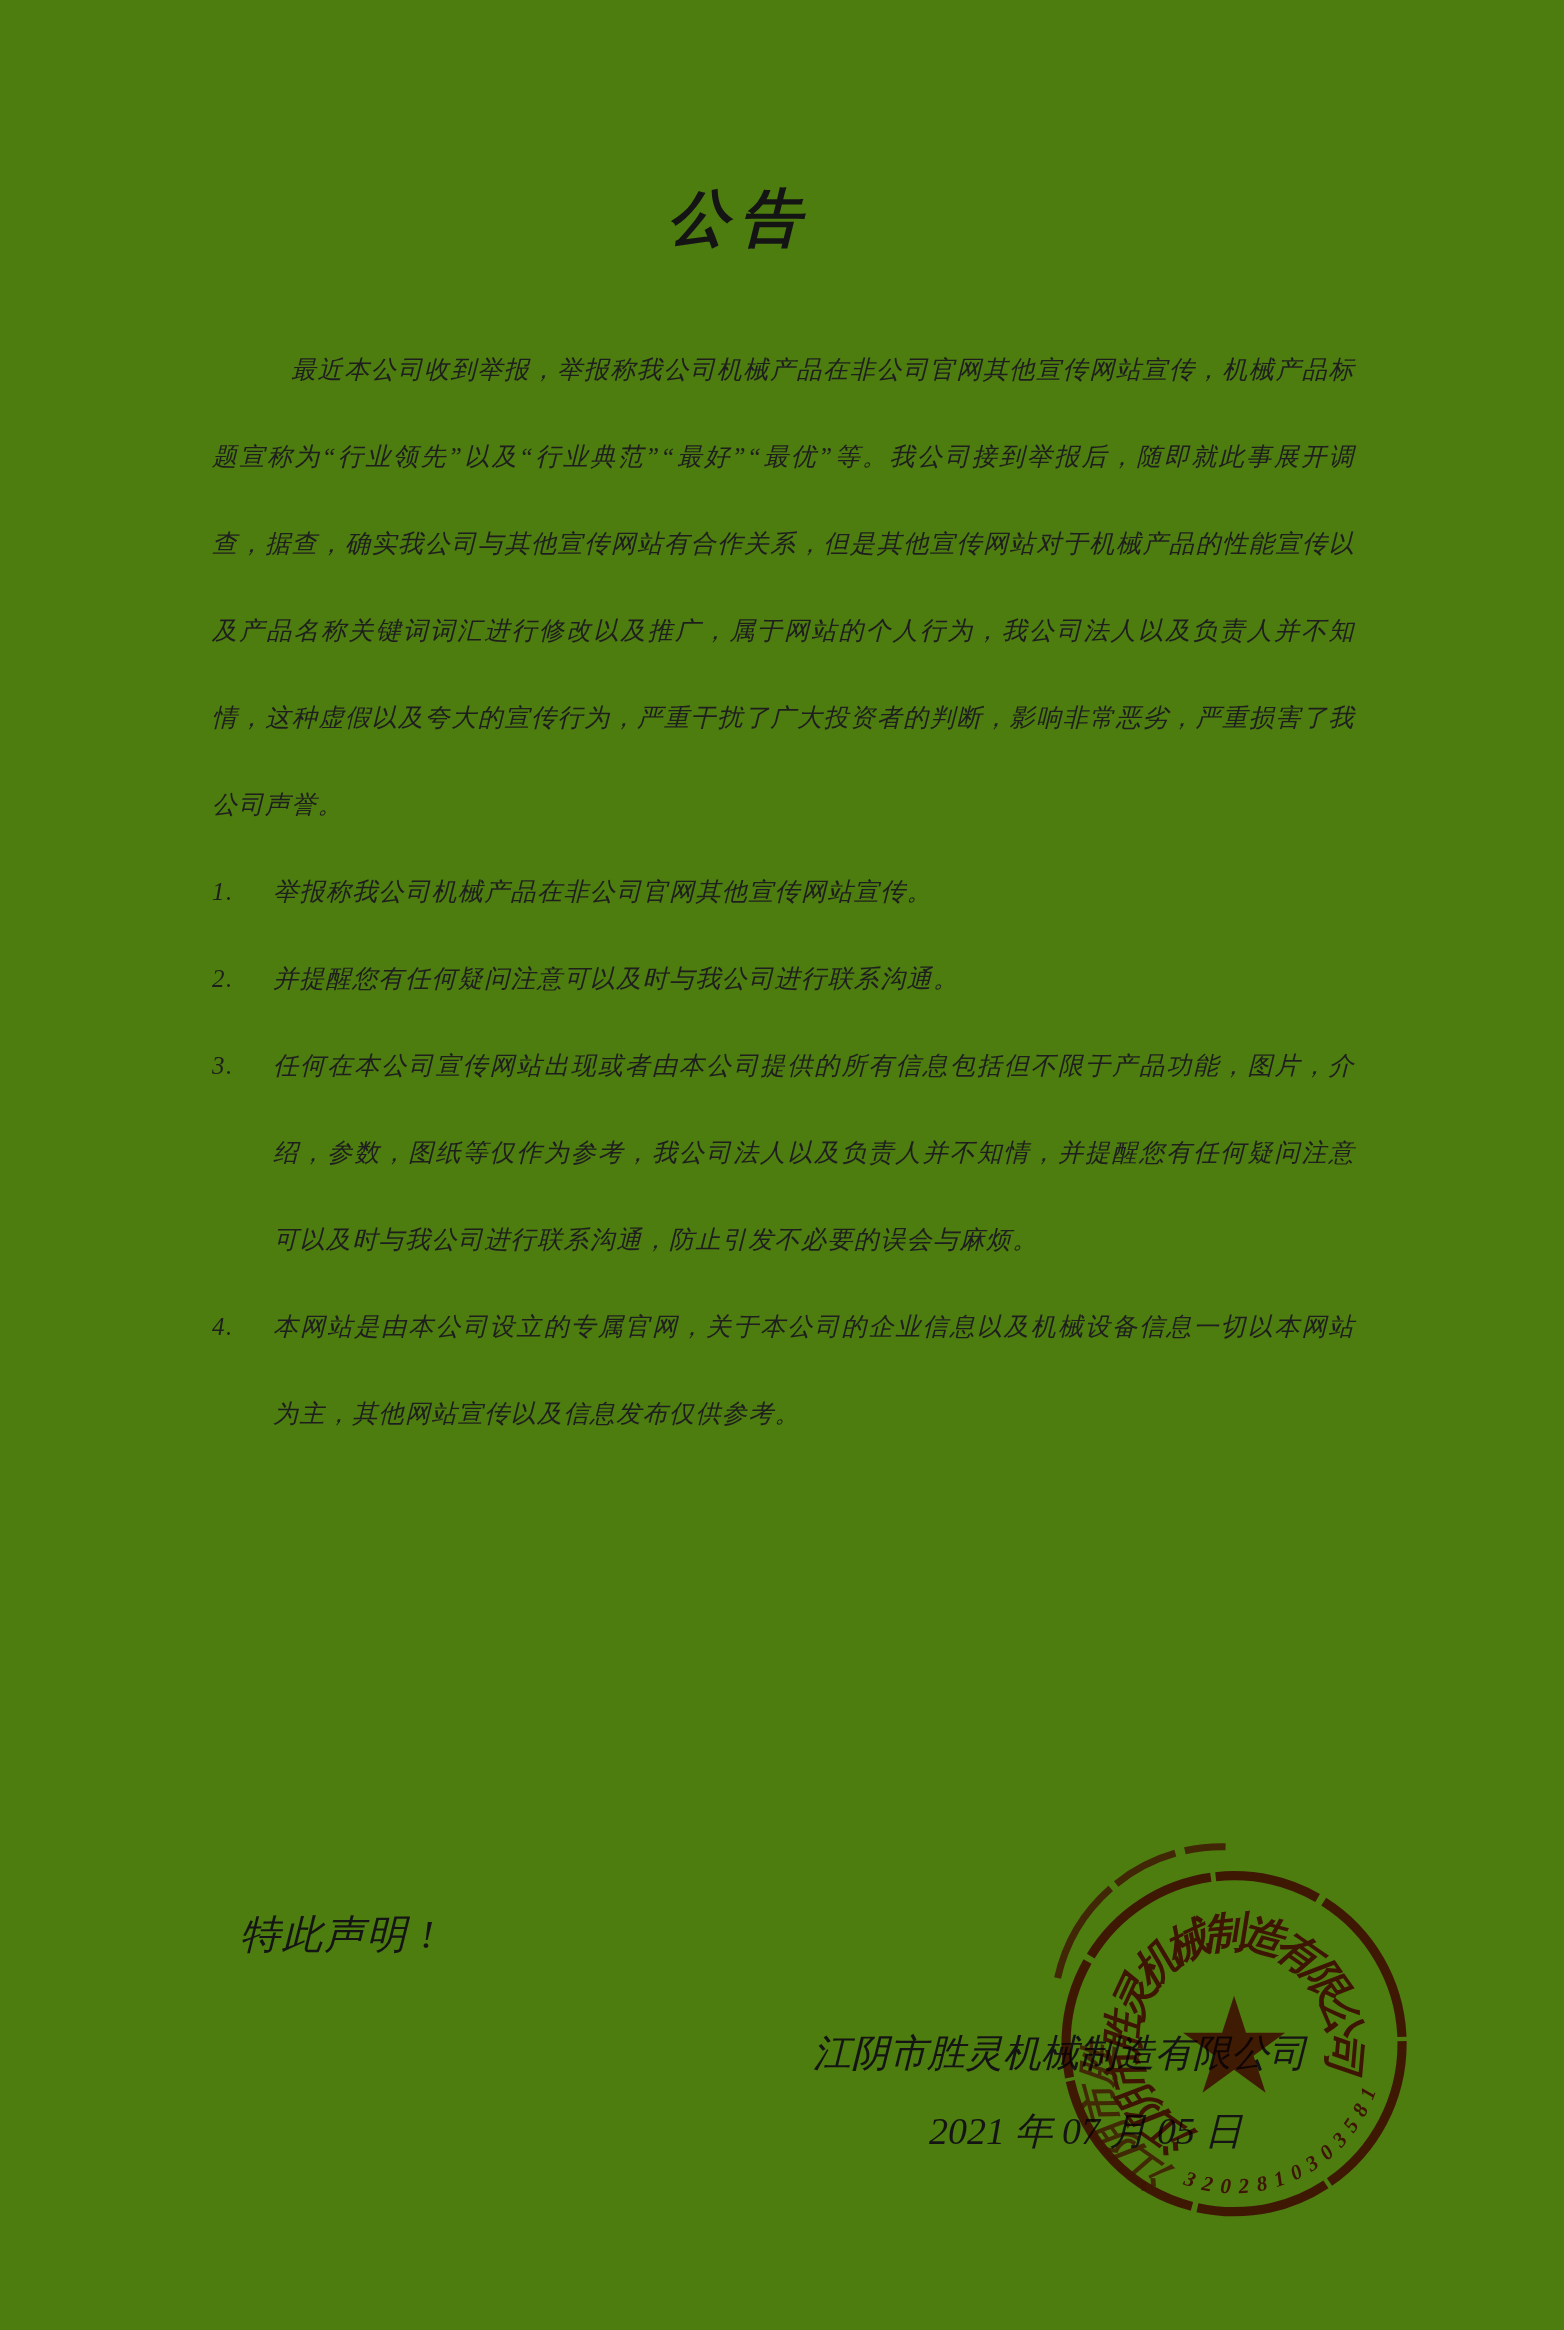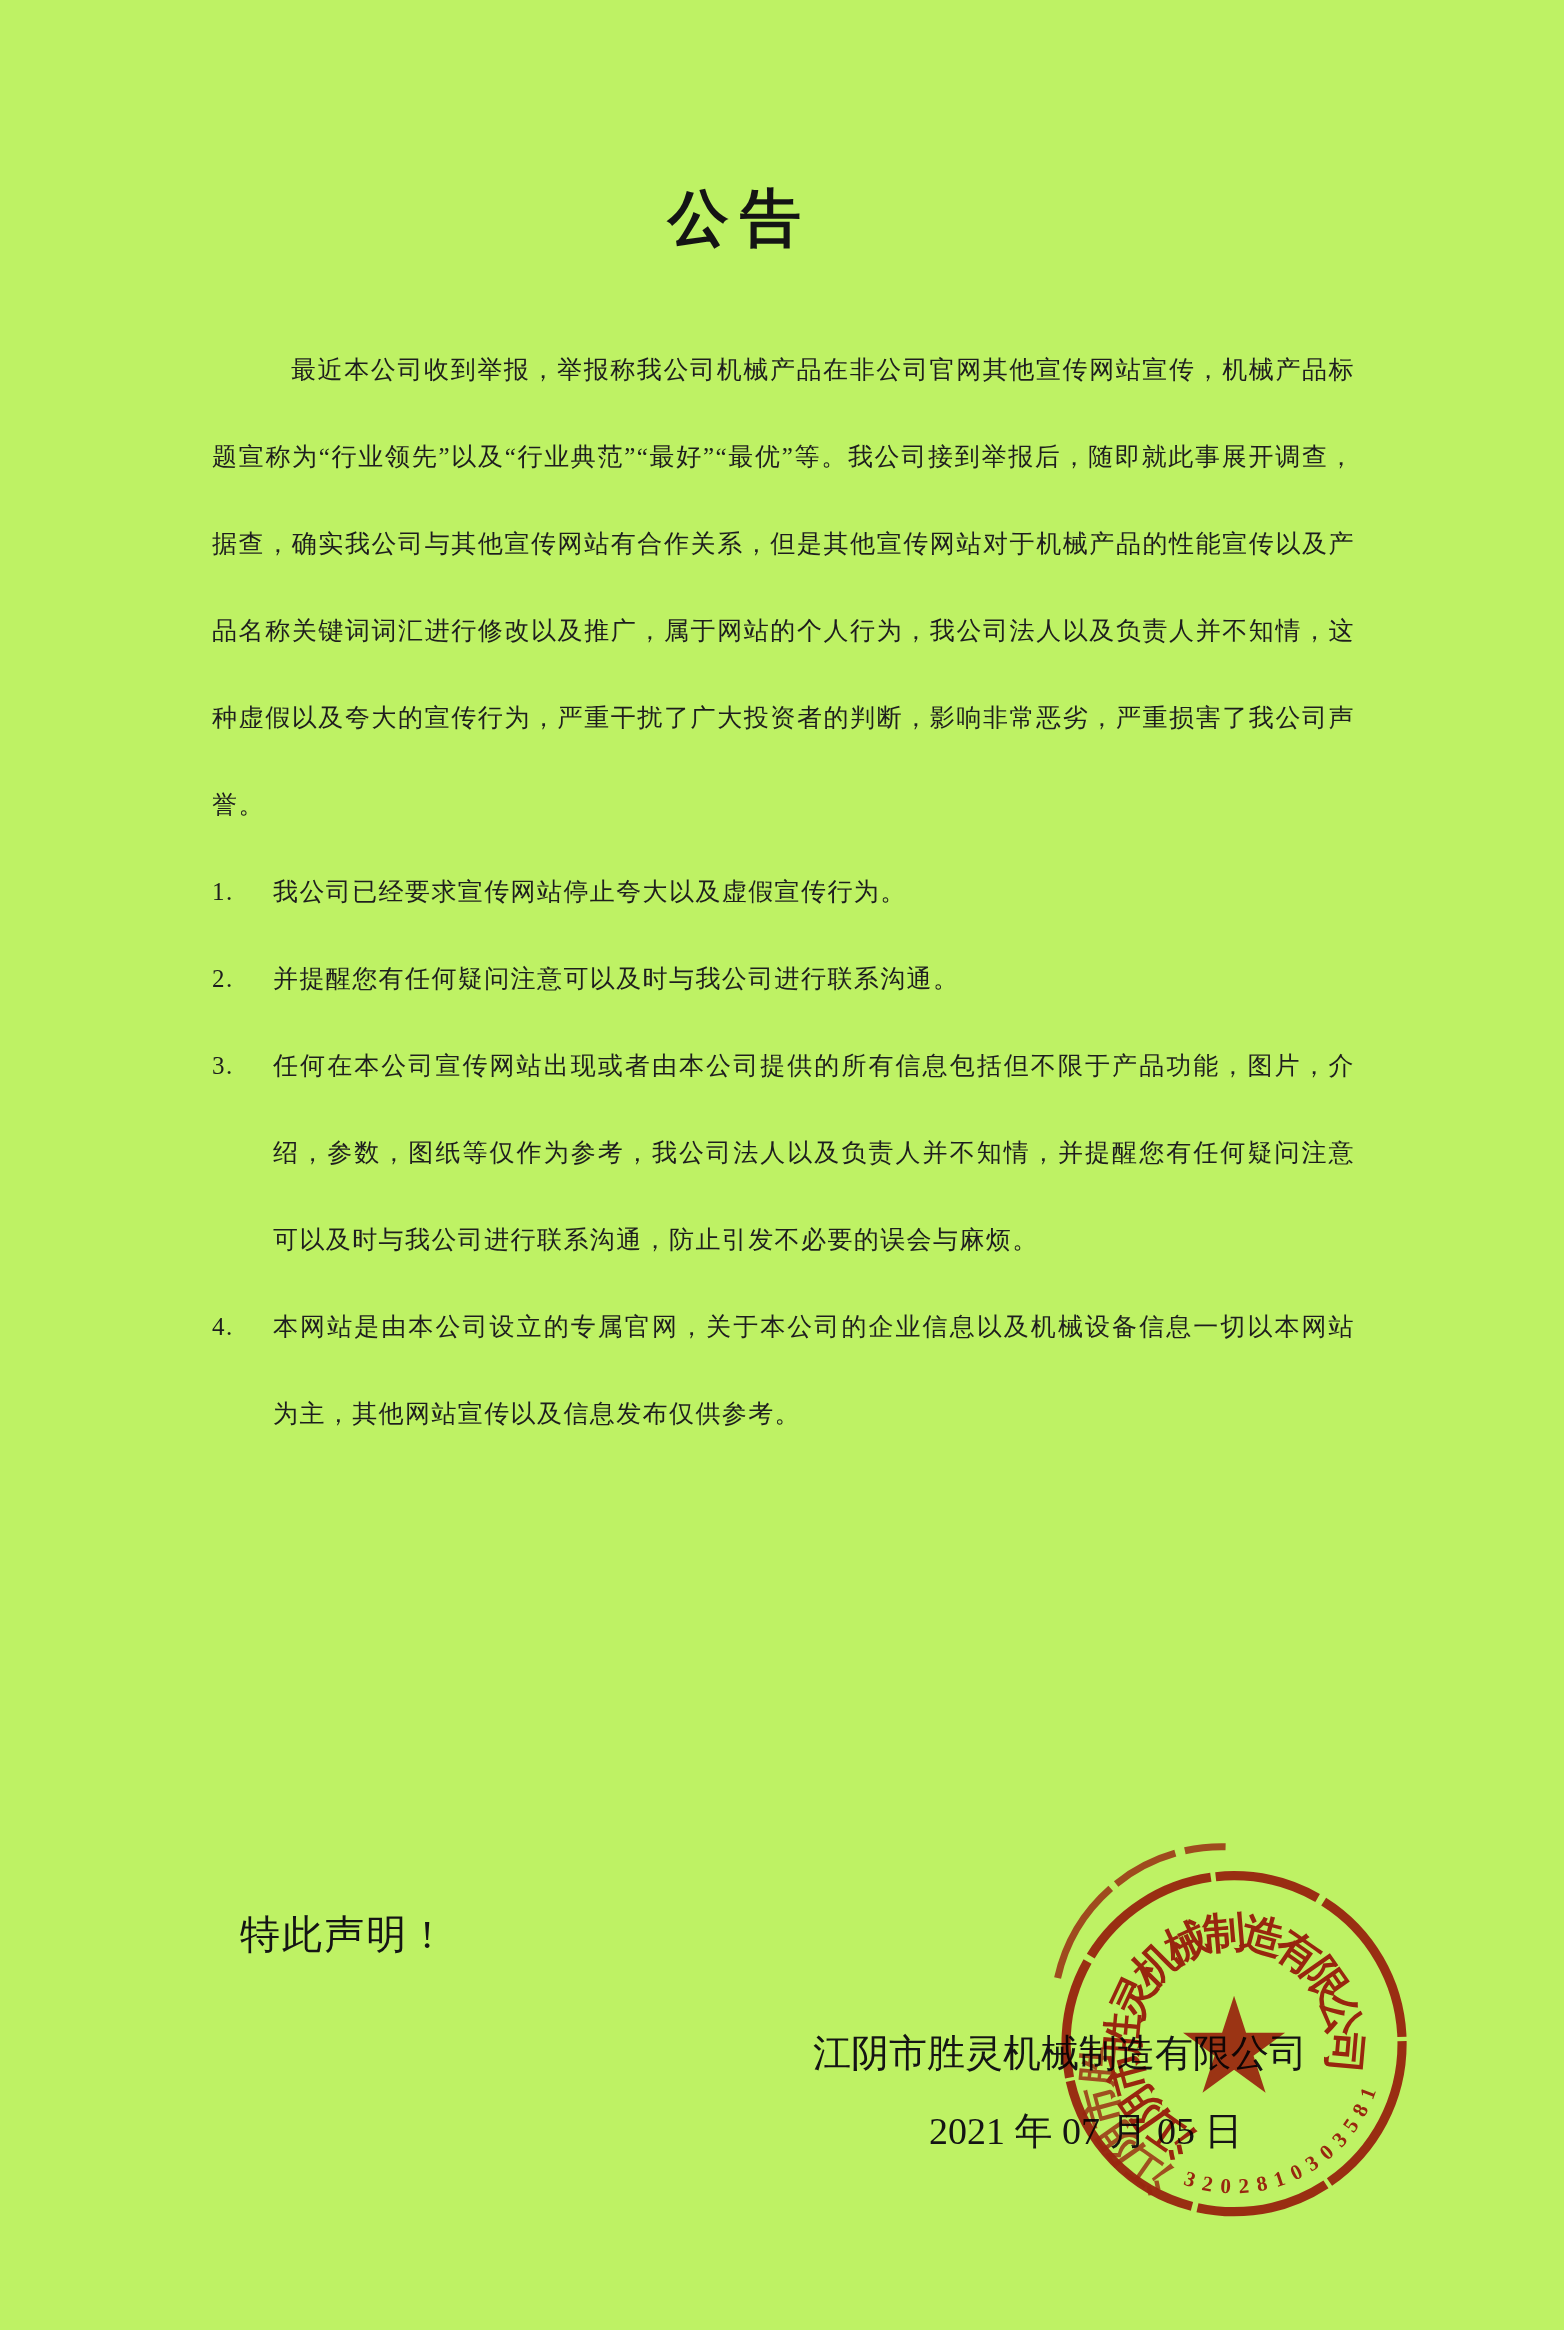--- a/index.html
+++ b/index.html
@@ -1,23 +1,24 @@
 <!DOCTYPE html>
 <html lang="zh" style="--stamp-color: #cc2823;font-size:11.3px"><head>
 <meta charset="utf-8">
 <style>
   html,body{margin:0;padding:0;background:#e8e8e8;}
   .page{
     position:relative;
     width:1565px;height:2330px;
     margin:0 auto;
-    background:#bef264;
+    background:#4d7c0f;
     overflow:hidden;
     font-family:"Liberation Serif","DejaVu Serif",serif;
     color:#1e1e1e;
+    font-style:italic;
   }
   .title{
     position:absolute;
     left:0;top:178px;width:1480px;
     margin:0;
     text-align:center;
     font-size:61px;
     font-weight:600;
     letter-spacing:11.3px;
     color:#141414;
@@ -107,21 +108,21 @@
 
 <div class="page">
 
   <h1 class="title">公告</h1>
 
   <div class="body-text">
     <p class="para">最近本公司收到举报，举报称我公司机械产品在非公司官网其他宣传网站宣传，机械产品标题宣称为“行业领先”以及“行业典范”“最好”“最优”等。我公司接到举报后，随即就此事展开调查，据查，确实我公司与其他宣传网站有合作关系，但是其他宣传网站对于机械产品的性能宣传以及产品名称关键词词汇进行修改以及推广，属于网站的个人行为，我公司法人以及负责人并不知情，这种虚假以及夸大的宣传行为，严重干扰了广大投资者的判断，影响非常恶劣，严重损害了我公司声誉。</p>
 
     <div class="list-item">
       <span class="list-num">1.</span>
-      <span class="list-txt">我公司已经要求宣传网站停止夸大以及虚假宣传行为。</span>
+      <span class="list-txt">举报称我公司机械产品在非公司官网其他宣传网站宣传。</span>
     </div>
     <div class="list-item">
       <span class="list-num">2.</span>
       <span class="list-txt">并提醒您有任何疑问注意可以及时与我公司进行联系沟通。</span>
     </div>
     <div class="list-item">
       <span class="list-num">3.</span>
       <span class="list-txt">任何在本公司宣传网站出现或者由本公司提供的所有信息包括但不限于产品功能，图片，介绍，参数，图纸等仅作为参考，我公司法人以及负责人并不知情，并提醒您有任何疑问注意可以及时与我公司进行联系沟通，防止引发不必要的误会与麻烦。</span>
     </div>
     <div class="list-item">

